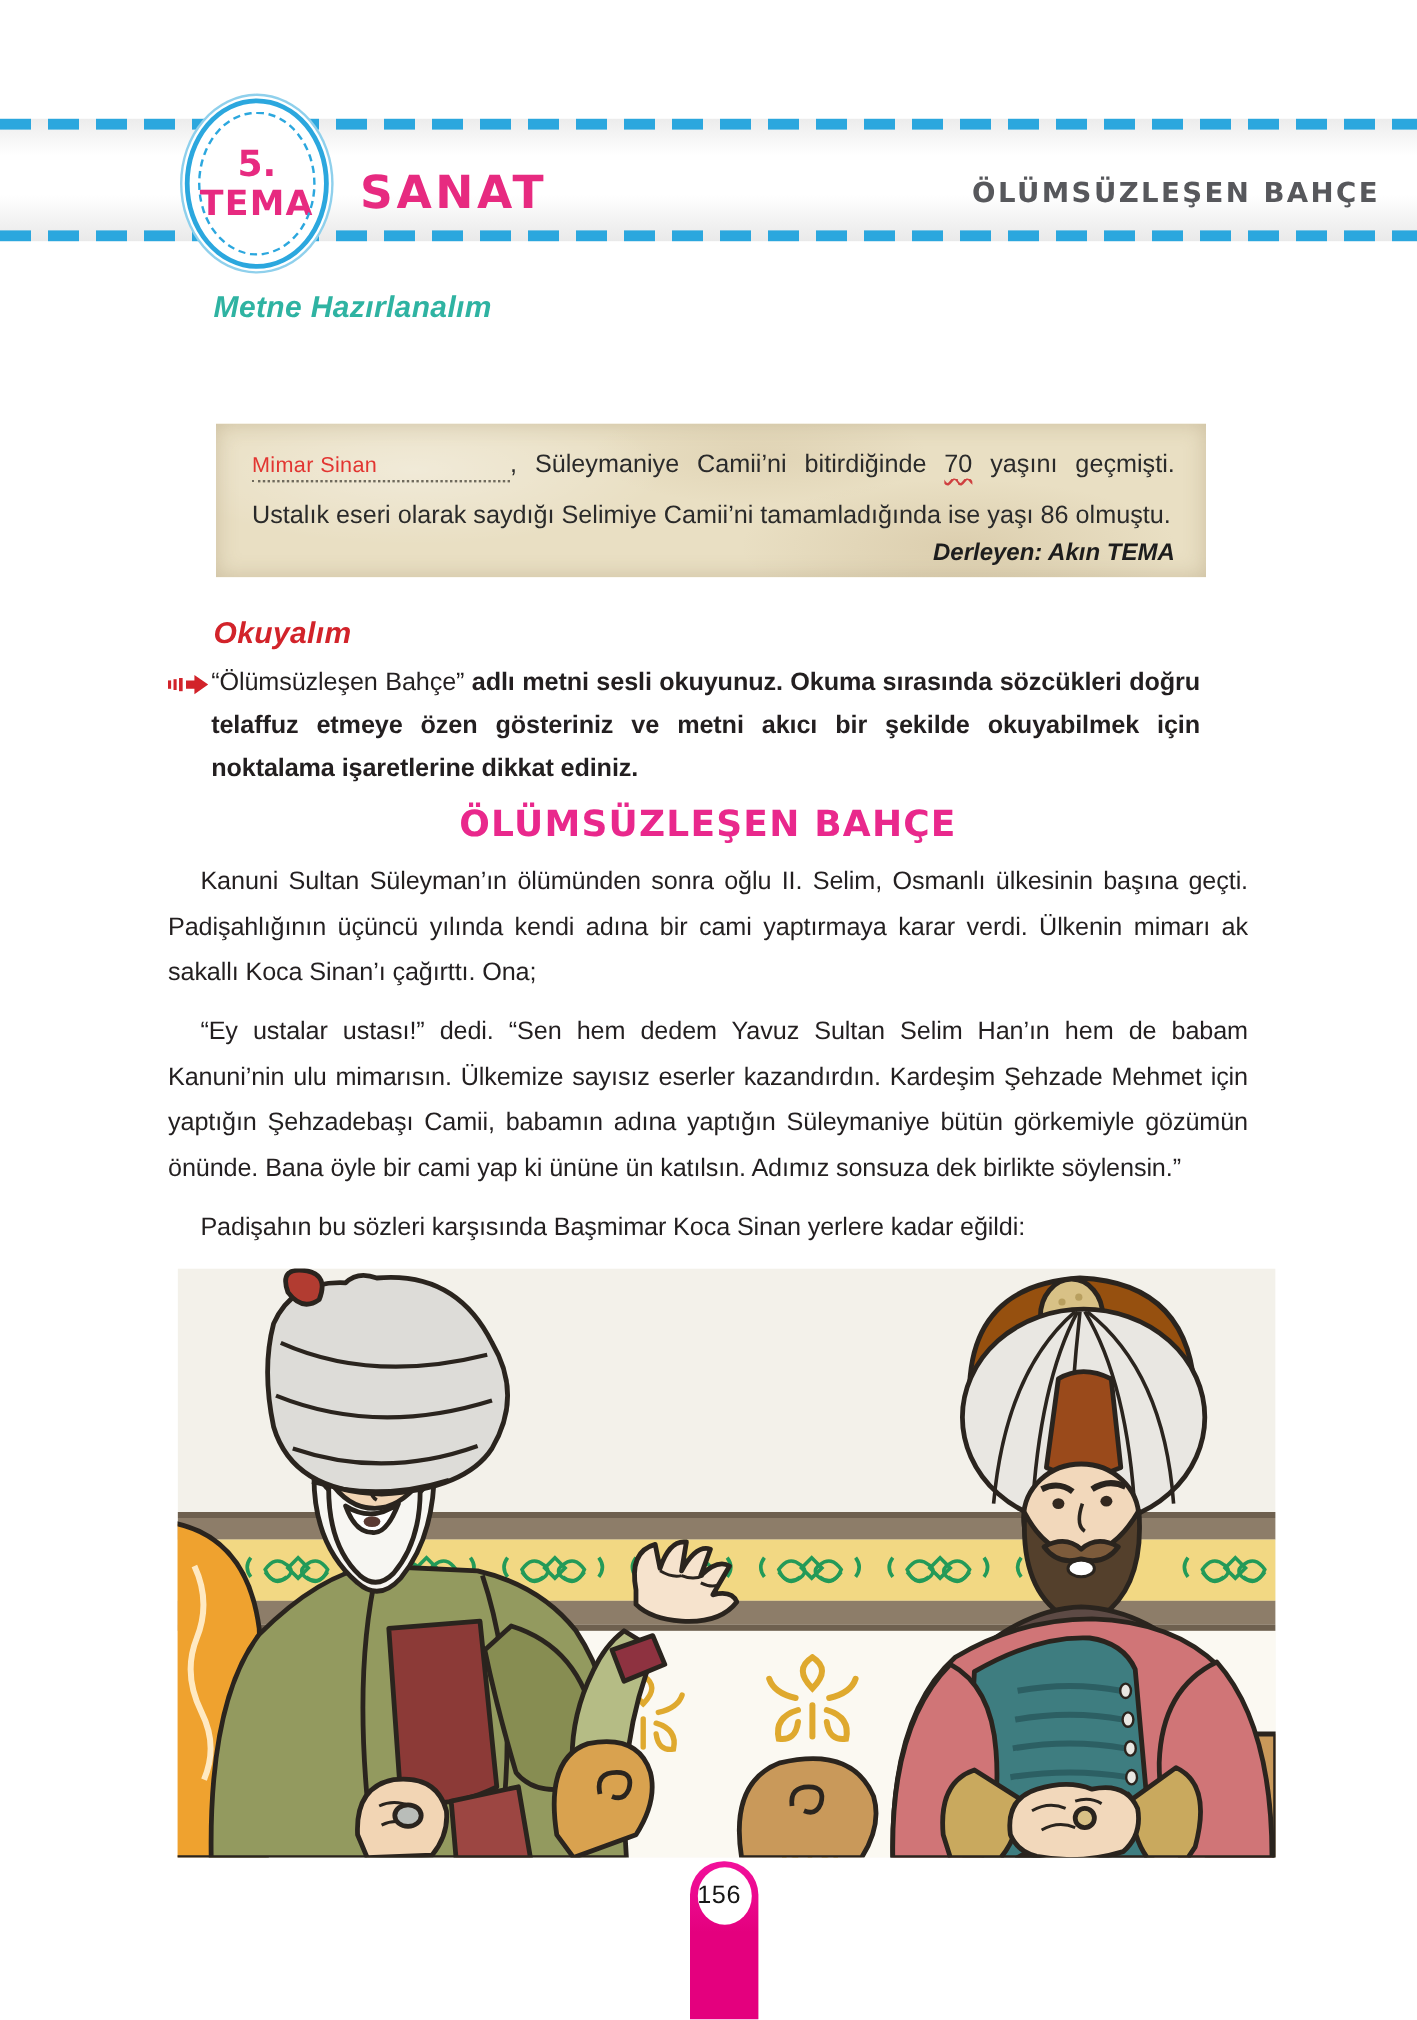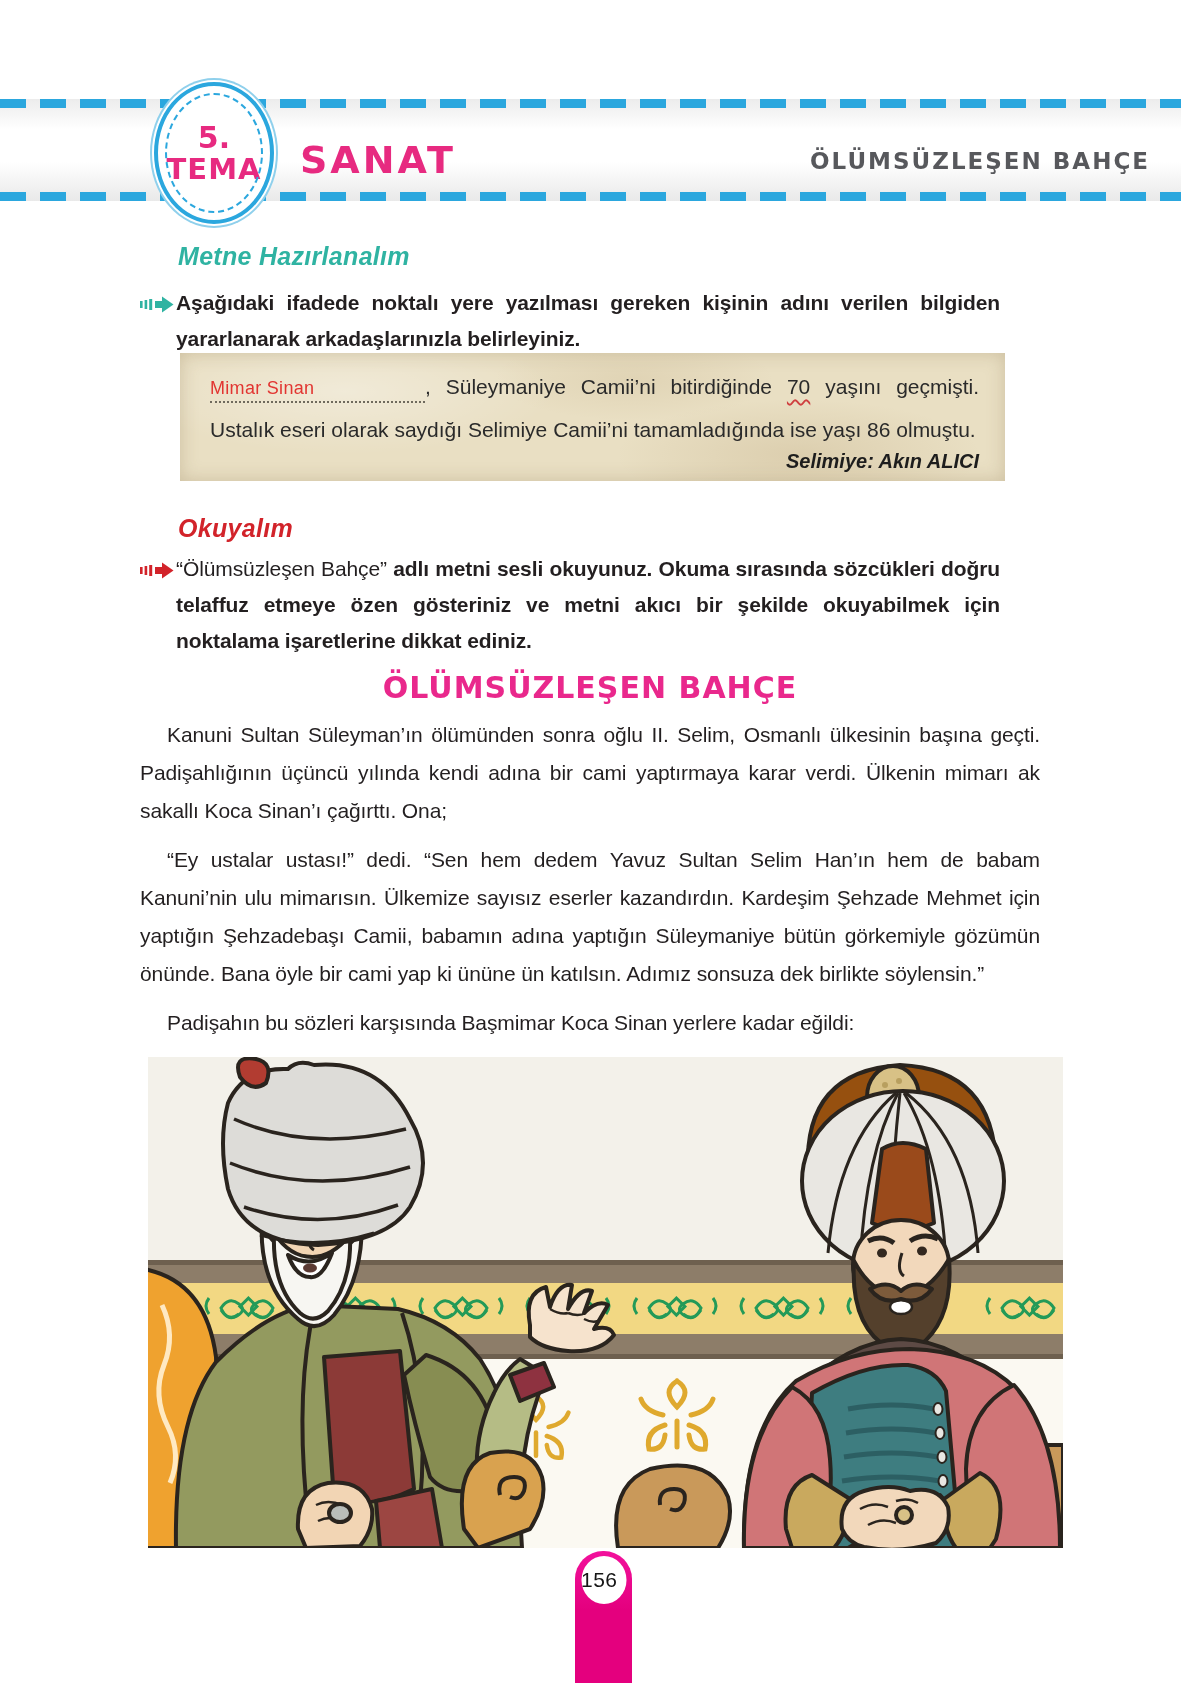--- a/index.html
+++ b/index.html
@@ -87,37 +87,26 @@
 
   <div class="theme-badge">
     <span class="theme-number">5.</span>
     <span class="theme-label">TEMA</span>
   </div>
   <div class="lesson-title">SANAT</div>
   <div class="page-title-header">ÖLÜMSÜZLEŞEN BAHÇE</div>
 
   <div class="section-heading heading-prepare">Metne Hazırlanalım</div>
 
-  <div class="bullet-row bullet-1">
-    <span class="bullet-icon">
-      <svg width="36" height="24" viewBox="0 0 36 24" fill="#2fb3a2">
-        <rect x="0" y="9" width="2.6" height="7"></rect>
-          <rect x="4.6" y="8" width="2.6" height="9"></rect>
-        <rect x="9.2" y="7" width="3" height="11"></rect>
-        <path d="M15 9 h7 V4.5 L33.5 12.5 L22 20.5 V16 h-7 z"></path>
-      </svg>
-    </span>
-    <span class="bullet-text">Aşağıdaki ifadede noktalı yere yazılması gereken kişinin adını verilen bilgiden yararlanarak arkadaşlarınızla belirleyiniz.</span>
-  </div>
 
   <div class="info-box">
     <div class="box-sentence">
       <span class="fill-blank"><span class="fill-answer">Mimar Sinan</span></span><span>, Süleymaniye Camii’ni bitirdiğinde </span><span class="age-marked">70</span><span> yaşını geçmişti. Ustalık eseri olarak saydığı Selimiye Camii’ni tamamladığında ise yaşı 86 olmuştu.</span>
     </div>
-    <div class="box-attribution">Selimiye: Akın ALICI</div>
+    <div class="box-attribution">Derleyen: Akın TEMA</div>
   </div>
 
   <div class="section-heading heading-read">Okuyalım</div>
 
   <div class="bullet-row bullet-2">
     <span class="bullet-icon">
       <svg width="36" height="24" viewBox="0 0 36 24" fill="#d2232a">
         <rect x="0" y="9" width="2.6" height="7"></rect>
           <rect x="4.6" y="8" width="2.6" height="9"></rect>
         <rect x="9.2" y="7" width="3" height="11"></rect>

